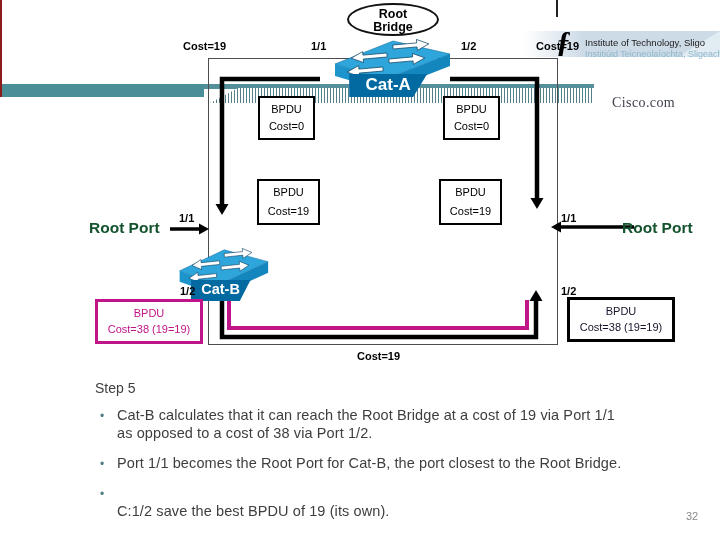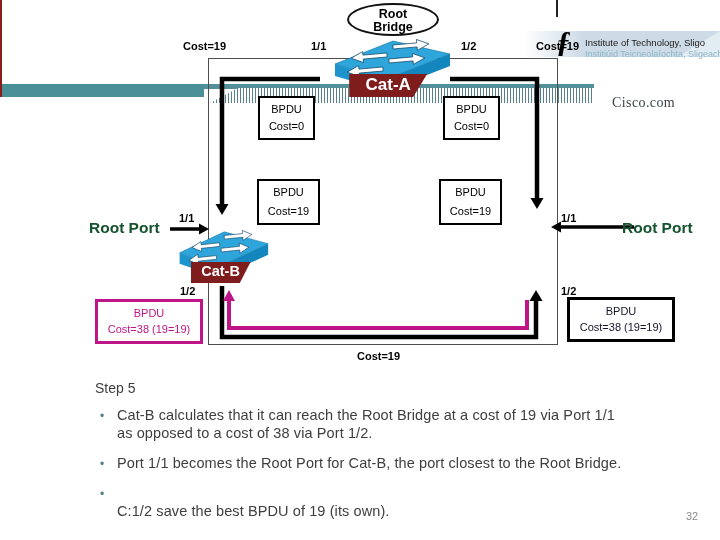--- a/index.html
+++ b/index.html
@@ -36,21 +36,21 @@
   .outer-rect{left:208px;top:58px;width:348px;height:285px;border:1px solid #4d4d4d;z-index:1;}
   .wires{left:0;top:0;width:720px;height:370px;z-index:3;}
   .oval{
     left:347px;top:3px;width:92px;height:33px;border:2px solid #111;border-radius:50%;
     z-index:6;background:#fff;text-align:center;font-weight:bold;font-size:12.5px;
     line-height:13px;color:#000;padding-top:3px;box-sizing:border-box;
   }
   .switch{z-index:4;}
   .switch svg{display:block;width:100%;height:100%;}
   .sw-band{
-    position:absolute;left:16%;top:60%;width:62%;height:40%;background:#7f1d1d;
+    position:absolute;left:16%;top:60%;width:62%;height:40%;background:#0369a1;
     clip-path:polygon(0 0,100% 0,82% 100%,0 100%);
     color:#fff;font-weight:bold;text-align:center;line-height:1.35;
   }
   .lbl{font-weight:bold;font-size:11px;color:#000;white-space:nowrap;z-index:6;}
   .rootport{font-weight:bold;font-size:15.5px;color:#14532d;white-space:nowrap;z-index:6;}
   .bpdu{
     background:#fff;border:2px solid #000;z-index:5;box-sizing:border-box;
     display:flex;flex-direction:column;justify-content:space-between;
     text-align:center;font-size:11px;color:#000;padding:5px 0 6px 0;white-space:nowrap;
   }
@@ -118,21 +118,21 @@
     <div>Root</div>
     <div>Bridge</div>
   </div>
 
   <div class="abs switch" style="left:329px;top:39px;width:126px;height:58px;">
     <svg viewBox="0 0 126 58" preserveAspectRatio="none">
         <use href="#sw-body"></use>
       </svg>
     <span class="sw-band" style="font-size:17px;">Cat-A</span>
   </div>
-  <div class="abs switch" style="left:175px;top:230px;width:97px;height:53px;">
+  <div class="abs switch" style="left:175px;top:248px;width:97px;height:53px;">
     <svg viewBox="0 0 126 58" preserveAspectRatio="none">
         <use href="#sw-body"></use>
       </svg>
     <span class="sw-band" style="font-size:14.5px;">Cat-B</span>
   </div>
 
   <span class="abs lbl" style="left:183px;top:40px;">Cost=19</span>
   <span class="abs lbl" style="left:311px;top:40px;">1/1</span>
   <span class="abs lbl" style="left:461px;top:40px;">1/2</span>
   <span class="abs lbl" style="left:536px;top:40px;">Cost=19</span>

